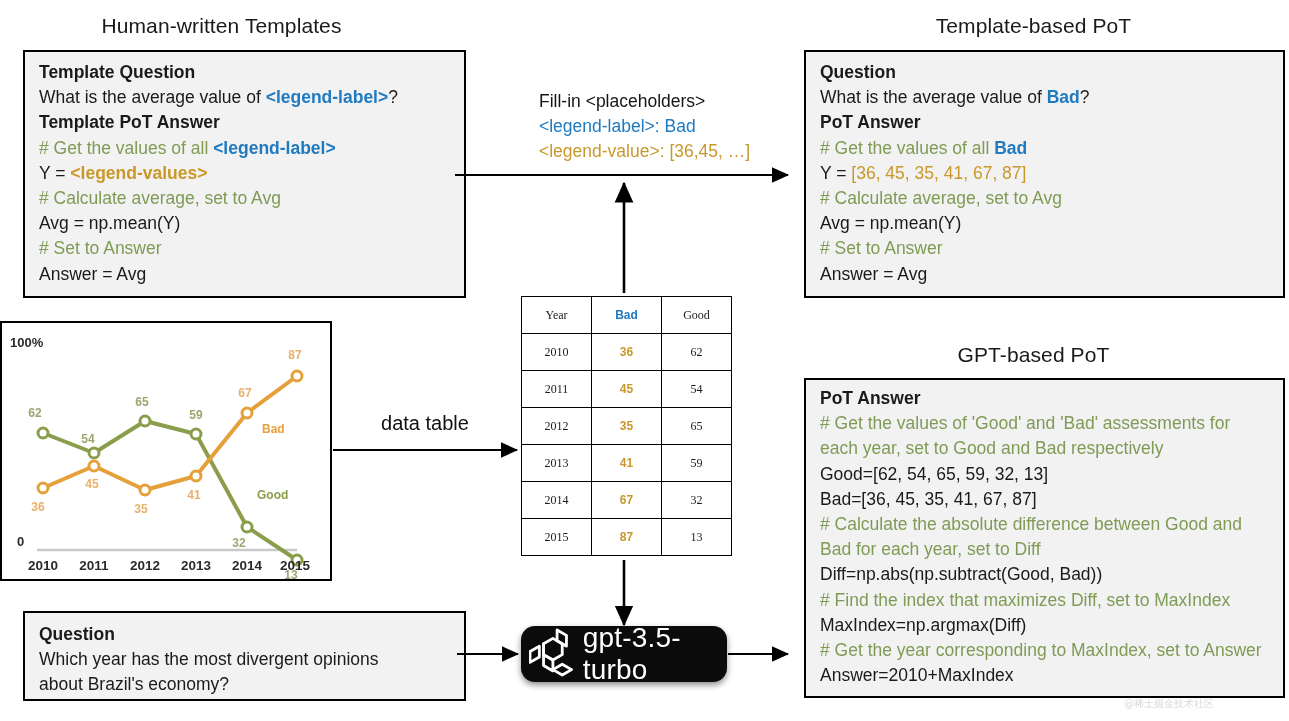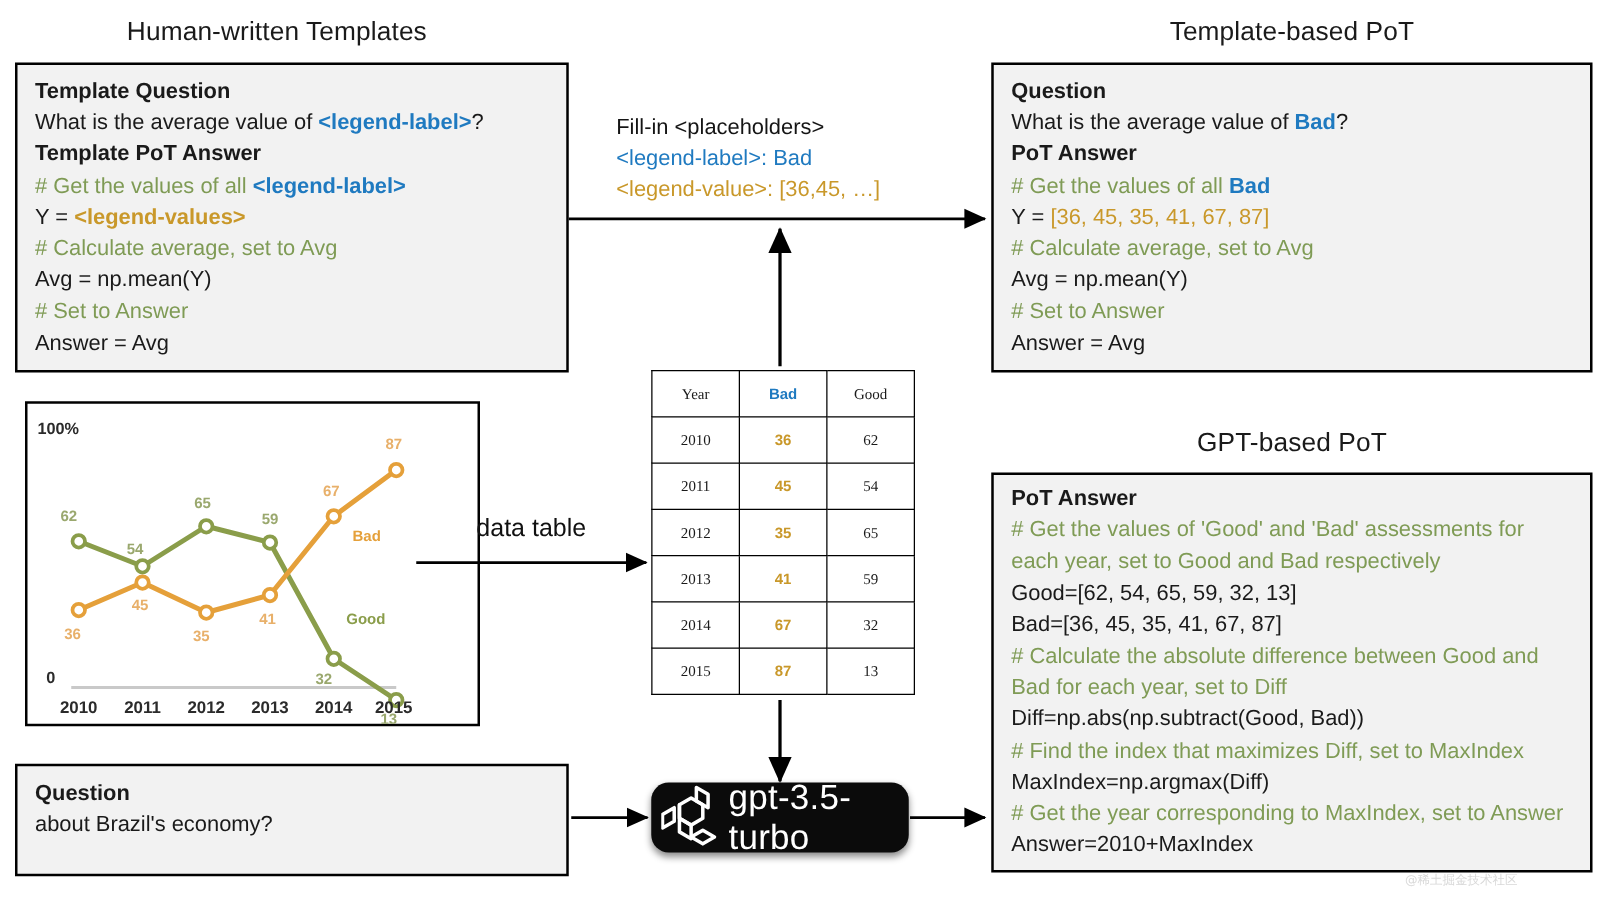--- a/index.html
+++ b/index.html
@@ -5,33 +5,33 @@
   html,body{margin:0;padding:0;background:#ffffff;}
   body{width:1289px;height:721px;position:relative;overflow:hidden;
        font-family:"Liberation Sans","DejaVu Sans",sans-serif;color:#151515;}
   .abs{position:absolute;}
 
   
   .sec-title{font-size:21px;font-weight:400;color:#1a1a1a;text-align:center;
              letter-spacing:.1px;white-space:nowrap;}
 
   
-  .panel{background:#f2f2f2;border:2.5px solid #000;box-sizing:border-box;}
+  .panel{background:#f2f2f2;border:2.5px solid #000;box-sizing:border-box;margin-left:11px;}
   .panel-inner{padding:8px 12px 8px 14px;}
   .ln{font-size:17.5px;line-height:25.2px;white-space:nowrap;color:#1a1a1a;}
   .ln.wrap{white-space:normal;}
   .b{font-weight:bold;}
   .blue{color:#1f7ac0;font-weight:bold;}
   .blue-plain{color:#1f7ac0;}
   .green{color:#7f9b55;}
   .gold{color:#c9982a;font-weight:bold;}
   .gold-plain{color:#c9982a;}
 
   
-  .fill{font-size:17.5px;line-height:25px;white-space:nowrap;}
+  .fill{font-size:17.5px;line-height:25px;white-space:nowrap;margin-left:46px;}
 
   
   table.dt{border-collapse:collapse;background:#fff;}
   table.dt td,table.dt th{border:1.6px solid #000;width:67px;height:34px;
       text-align:center;font-size:12px;font-weight:400;color:#1a1a1a;
       font-family:"Liberation Serif","DejaVu Serif",serif;}
   table.dt th{font-weight:400;}
   table.dt th.bad{color:#1f7ac0;font-weight:bold;font-family:"Liberation Sans",sans-serif;}
   table.dt td.bad{color:#c9982a;font-weight:bold;font-family:"Liberation Sans",sans-serif;}
 
@@ -101,21 +101,21 @@
     <div class="ln">Bad=[36, 45, 35, 41, 67, 87]</div>
     <div class="ln wrap green"># Calculate the absolute difference between Good and Bad for each year, set to Diff</div>
     <div class="ln">Diff=np.abs(np.subtract(Good, Bad))</div>
     <div class="ln wrap green"># Find the index that maximizes Diff, set to MaxIndex</div>
     <div class="ln">MaxIndex=np.argmax(Diff)</div>
     <div class="ln wrap green"># Get the year corresponding to MaxIndex, set to Answer</div>
     <div class="ln">Answer=2010+MaxIndex</div>
   </div>
 </div>
 
-<div class="abs chartbox" style="left:20px;top:321px;width:364px;height:260px;">
+<div class="abs chartbox" style="left:0;top:321px;width:332px;height:260px;">
   <svg width="316" height="256" viewBox="0 0 316 256">
 
     <text x="8" y="24" font-family="Liberation Sans, sans-serif" font-size="13" font-weight="bold" fill="#2b2b2b">100%</text>
     <text x="15" y="223" font-family="Liberation Sans, sans-serif" font-size="13" font-weight="bold" fill="#2b2b2b">0</text>
 
     <line x1="35" y1="227" x2="295" y2="227" stroke="#c9c9c9" stroke-width="2.5"></line>
 
     <polyline fill="none" stroke="#8a9d4a" stroke-width="4" stroke-linejoin="round" stroke-linecap="round" points="41,110 92,130 143,98 194,111 245,204 295,237"></polyline>
     <g fill="#ffffff" stroke="#8a9d4a" stroke-width="3">
       <circle cx="41" cy="110" r="5"></circle>
@@ -164,20 +164,21 @@
       <text x="194" y="247" text-anchor="middle">2013</text>
       <text x="245" y="247" text-anchor="middle">2014</text>
       <text x="293" y="247" text-anchor="middle">2015</text>
     </g>
   </svg>
 </div>
 
 <div class="abs panel" style="left:12px;top:611px;width:443px;height:90px;">
   <div class="panel-inner" style="padding:9px 12px 8px 14px;">
     <div class="ln b">Question</div>
+    <div class="ln">Which year has the most divergent opinions</div>
     <div class="ln">about Brazil's economy?</div>
   </div>
 </div>
 
 <div class="abs" style="left:521px;top:296px;">
   <table class="dt">
     <thead>
       <tr>
         <th>Year</th>
         <th class="bad">Bad</th>

